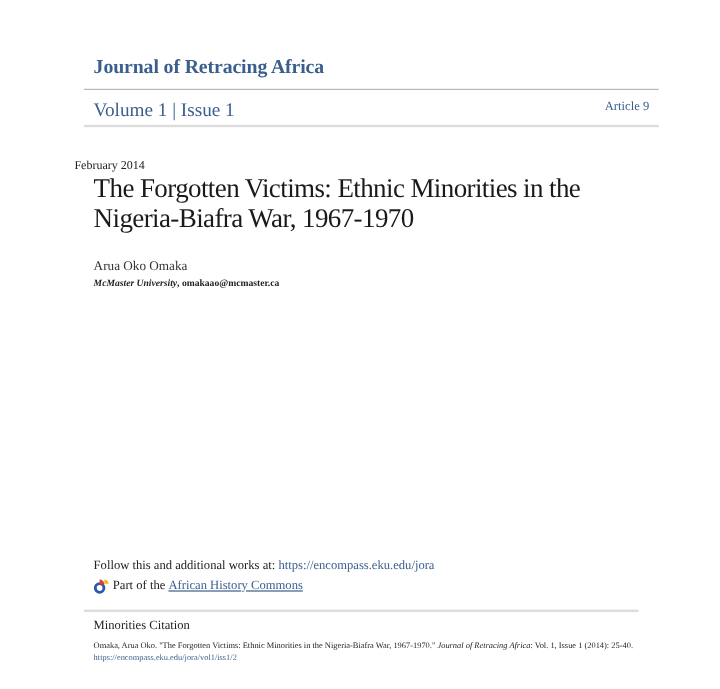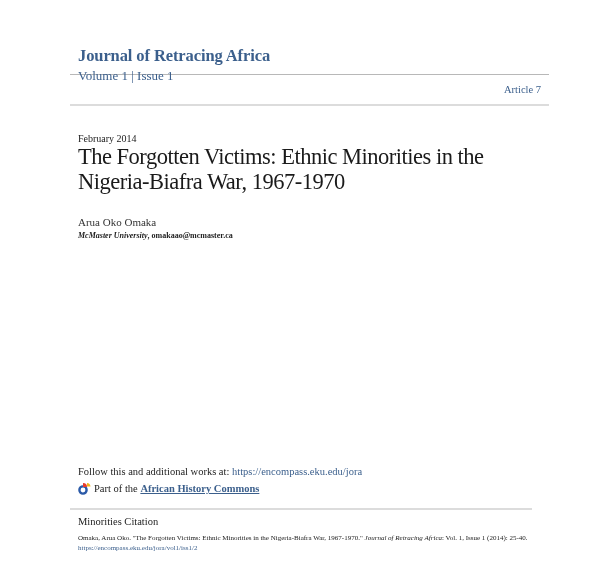--- a/index.html
+++ b/index.html
@@ -1,45 +1,45 @@
 <!DOCTYPE html>
 <html><head>
   <meta charset="utf-8">
   <style>
     html, body { margin: 0; padding: 0; background: #ffffff; }
     body { width: 600px; height: 574px; position: relative; overflow: hidden;
            font-family: "Liberation Serif", "DejaVu Serif", serif; color: #222; }
     .abs { position: absolute; }
     .journal-title { left: 78px; top: 46px; font-size: 16.5px; font-weight: bold; color: #3b5f8c; letter-spacing: -0.1px; }
     .rule1 { left: 70px; top: 74px; width: 479px; height: 0; border-top: 1px solid #b8b8b8; }
-    .vol { left: 78px; top: 68px; font-size: 13px; color: #3b5f8c; }
+    .vol { left: 78px; top: 84px; font-size: 16px; color: #3b5f8c; }
     .article { right: 59px; top: 84px; font-size: 10.5px; color: #3b5f8c; }
     .rule2 { left: 70px; top: 104px; width: 479px; height: 0; border-top: 2px solid #dcdcdc; }
-    .date { left: 78px; top: 133px; font-size: 10px; color: #222; }
+    .date { left: 62px; top: 133px; font-size: 10px; color: #222; }
     .title { left: 78px; top: 144px; font-size: 22.5px; line-height: 25px; color: #1a1a1a; letter-spacing: -0.5px; width: 470px; }
     .author { left: 78px; top: 216px; font-size: 11px; color: #333; text-align: center; }
     .affil { left: 78px; top: 231px; font-size: 8px; color: #222; font-weight: bold; }
     .affil i { font-style: italic; }
     .follow { left: 78px; top: 466px; font-size: 10.5px; color: #222; }
     .follow a, .commons a, .cite a { color: #3b5f8c; text-decoration: none; }
     .commons { left: 78px; top: 482px; font-size: 10.5px; color: #222; display: flex; align-items: center; }
-    .commons a.u { text-decoration: underline; font-weight: bold; }
+    .commons a.u { text-decoration: underline; }
     .logo { width: 13px; height: 13px; margin-right: 3px; position: relative; }
     .rule3 { left: 70px; top: 508px; width: 462px; height: 0; border-top: 2px solid #dcdcdc; }
     .rec { left: 78px; top: 516px; font-size: 10.5px; color: #222; }
     .cite { left: 78px; top: 533px; width: 450px; font-size: 7px; line-height: 10px; color: #222; }
     .cite i { font-style: italic; }
   </style>
 </head>
 <body>
 
 <div class="abs journal-title">Journal of Retracing Africa</div>
 <div class="abs rule1"></div>
 <div class="abs vol">Volume 1 | Issue 1</div>
-<div class="abs article">Article 7</div>
+<div class="abs article">Article 9</div>
 <div class="abs rule2"></div>
 
 <div class="abs date">February 2014</div>
 <div class="abs title">The Forgotten Victims: Ethnic Minorities in the Nigeria-Biafra War, 1967-1970</div>
 <div class="abs author">Arua Oko Omaka</div>
 <div class="abs affil">
   <i>McMaster University</i><span>, omakaao@mcmaster.ca</span>
 </div>
 
 <div class="abs follow">

